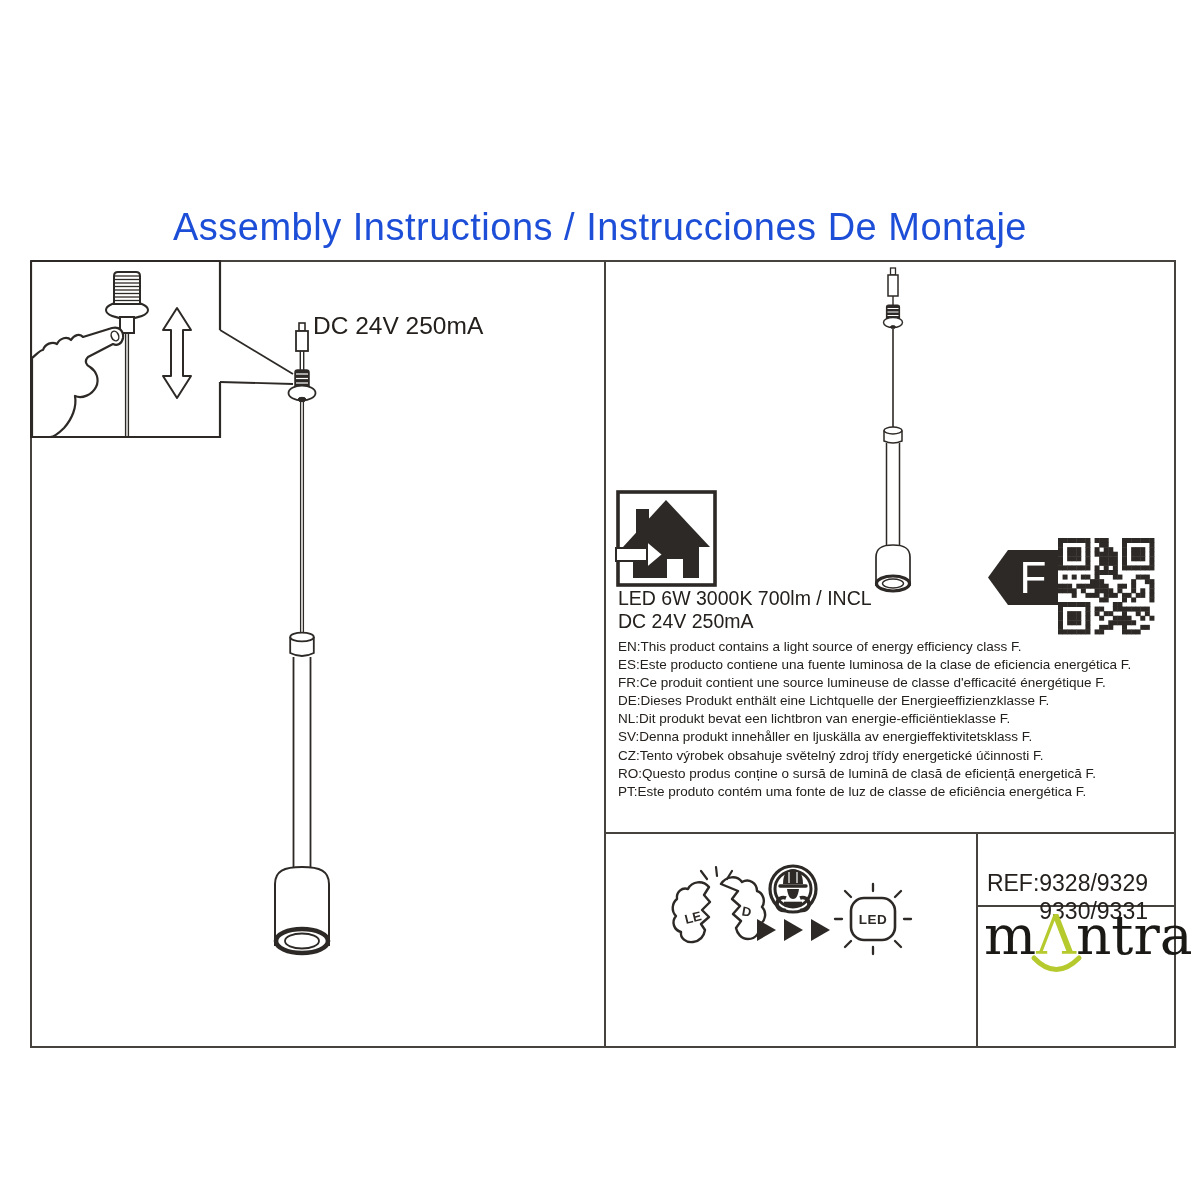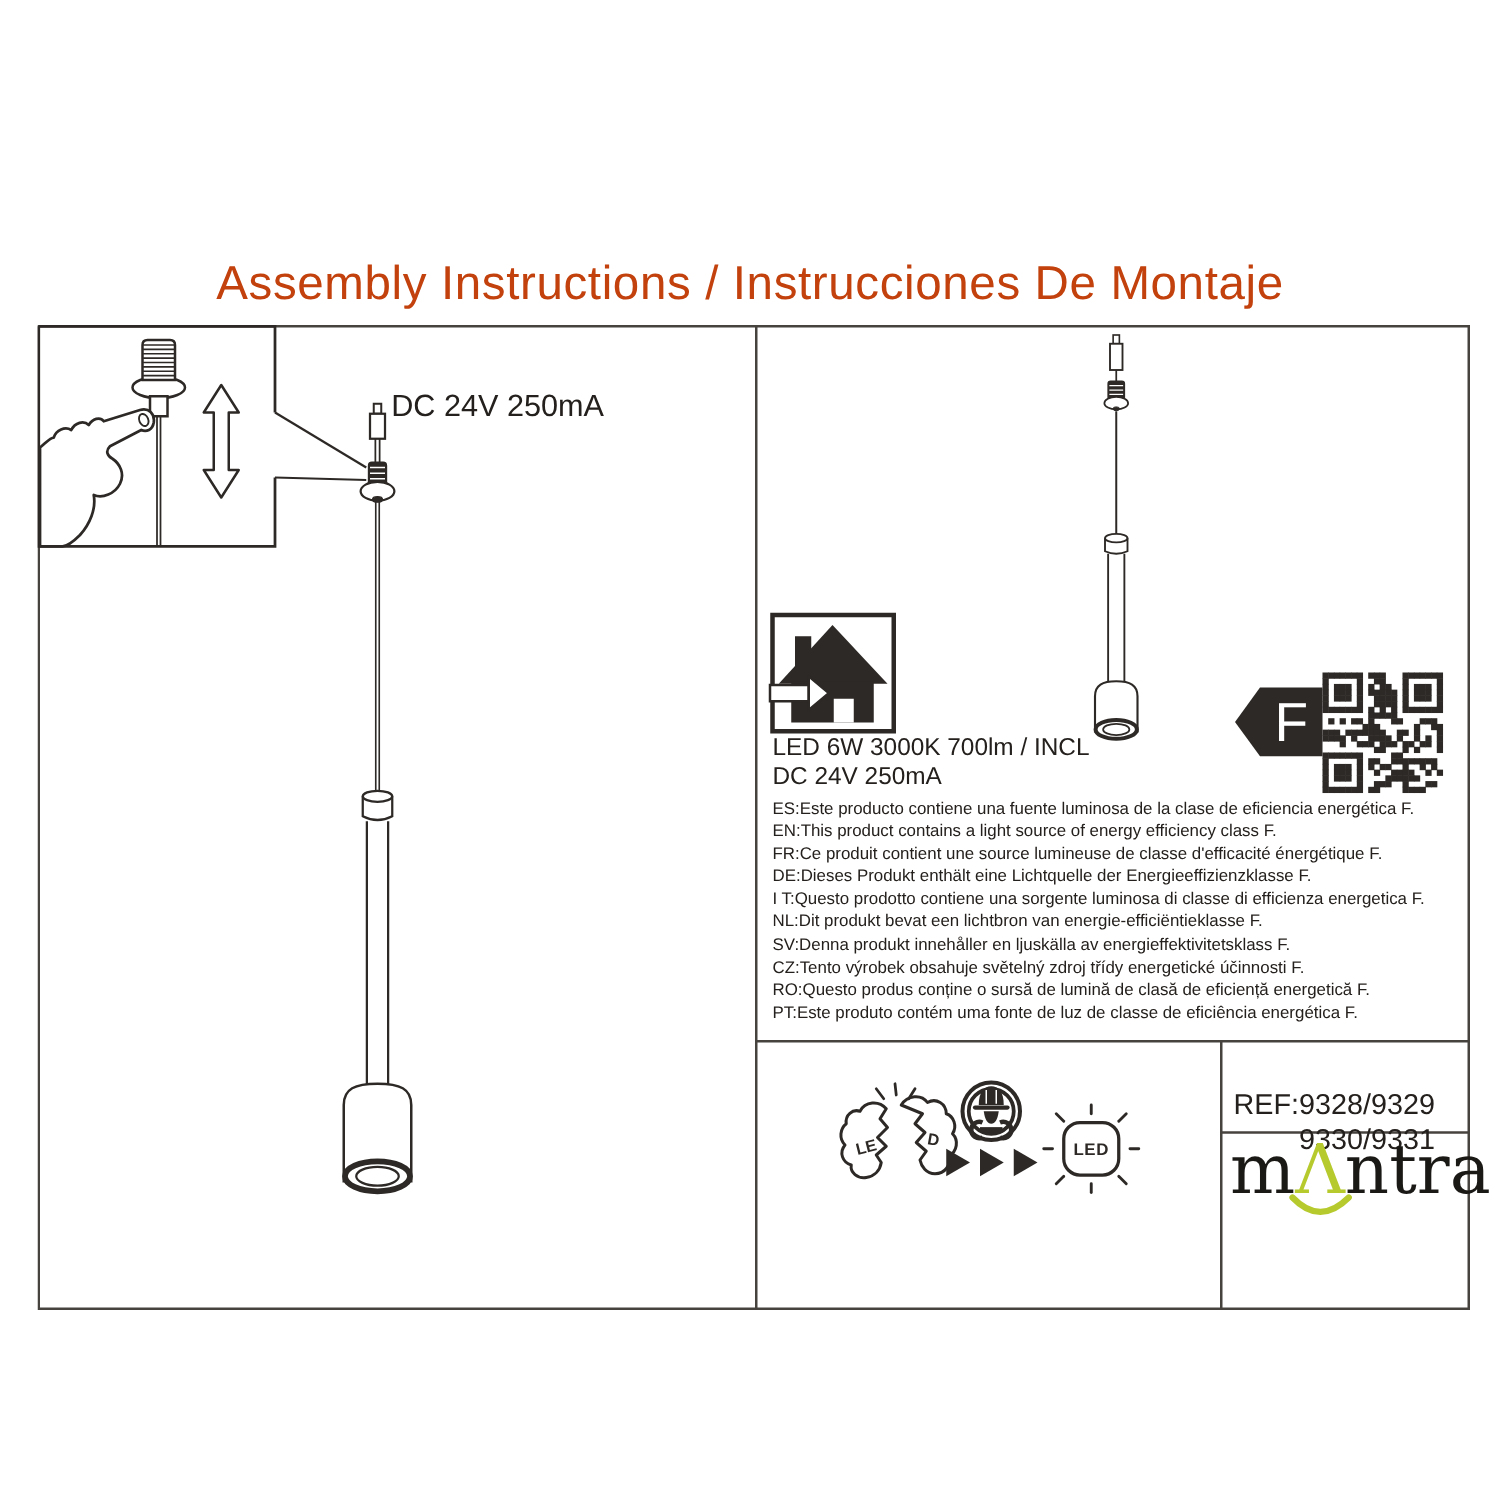--- a/index.html
+++ b/index.html
@@ -1,19 +1,19 @@
 <!DOCTYPE html>
 <html><head>
 <meta charset="utf-8">
 <style>
   html,body{margin:0;padding:0;background:#ffffff;}
   .page{position:relative;width:1200px;height:1200px;background:#fff;overflow:hidden;
         font-family:"Liberation Sans","DejaVu Sans",sans-serif;color:#24201d;}
   .abs{position:absolute;}
-  .title{left:0;right:0;top:206px;text-align:center;font-size:38px;letter-spacing:0.5px;color:#c2410c;white-space:nowrap;}
+  .title{left:0;right:0;top:206px;text-align:center;font-size:38px;letter-spacing:0.5px;color:#1d4ed8;white-space:nowrap;}
   .dc-left{left:313px;top:312px;font-size:24.5px;white-space:nowrap;}
   .spec1{left:618px;top:587px;font-size:19.5px;white-space:nowrap;text-align:center;}
   .spec2{left:618px;top:610px;font-size:19.5px;white-space:nowrap;}
   .langs{left:618px;top:638px;width:575px;font-size:13.5px;line-height:18.1px;}
   .lang-line{white-space:nowrap;}
   .refbox{right:52px;top:838px;text-align:right;font-size:23px;line-height:27.5px;white-space:nowrap;margin-top:32px;}
   .brand{left:984px;top:909px;font-size:55px;line-height:53px;
          font-family:"DejaVu Serif","Liberation Serif",serif;color:#1b1916;white-space:nowrap;}
   .brand .caret{color:#b6ca2e;}
   svg text{font-family:"Liberation Sans","DejaVu Sans",sans-serif;}
@@ -449,25 +449,24 @@
         <path d="M 1004,698 Q 1026,721 1049,698" stroke="#b6ca2e" stroke-width="5" stroke-linecap="round"></path>
       </g>
     </g>
   </svg>
 
   <div class="abs dc-left">DC 24V 250mA</div>
   <div class="abs spec1">LED 6W 3000K 700lm / INCL</div>
   <div class="abs spec2">DC 24V 250mA</div>
 
   <div class="abs langs">
+      <div class="lang-line">EN:This product contains a light source of energy efficiency class F.</div>
       <div class="lang-line">ES:Este producto contiene una fuente luminosa de la clase de eficiencia energética F.</div>
-      <div class="lang-line">EN:This product contains a light source of energy efficiency class F.</div>
       <div class="lang-line">FR:Ce produit contient une source lumineuse de classe d'efficacité énergétique F.</div>
       <div class="lang-line">DE:Dieses Produkt enthält eine Lichtquelle der Energieeffizienzklasse F.</div>
-      <div class="lang-line">I T:Questo prodotto contiene una sorgente luminosa di classe di efficienza energetica F.</div>
       <div class="lang-line">NL:Dit produkt bevat een lichtbron van energie-efficiëntieklasse F.</div>
       <div class="lang-line">SV:Denna produkt innehåller en ljuskälla av energieffektivitetsklass F.</div>
       <div class="lang-line">CZ:Tento výrobek obsahuje světelný zdroj třídy energetické účinnosti F.</div>
       <div class="lang-line">RO:Questo produs conține o sursă de lumină de clasă de eficiență energetică F.</div>
       <div class="lang-line">PT:Este produto contém uma fonte de luz de classe de eficiência energética F.</div>
     </div>
 
   <div class="abs refbox">
     <div>REF:9328/9329</div>
     <div>9330/9331</div>

